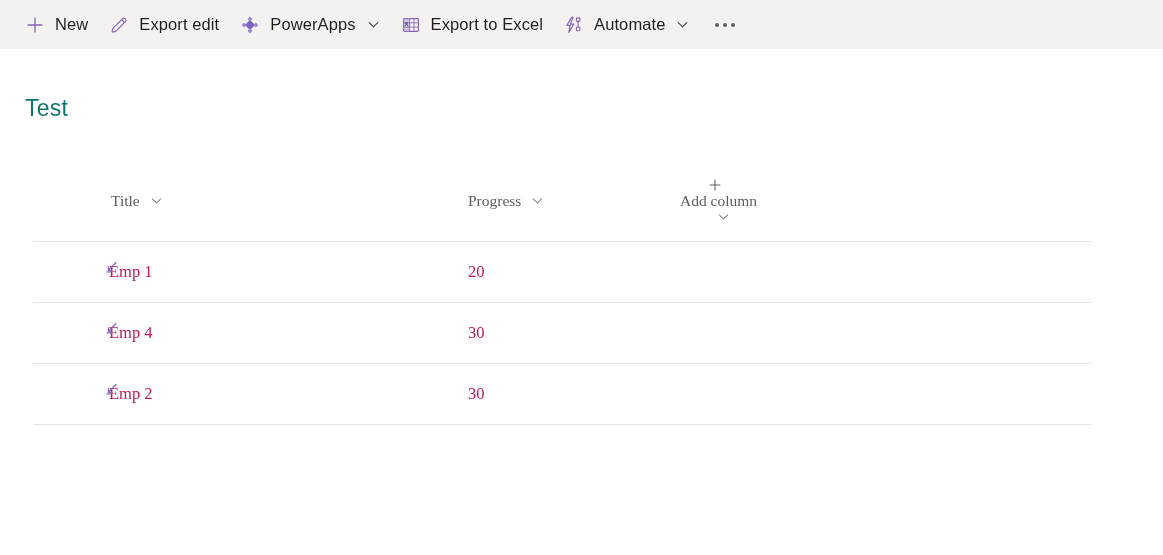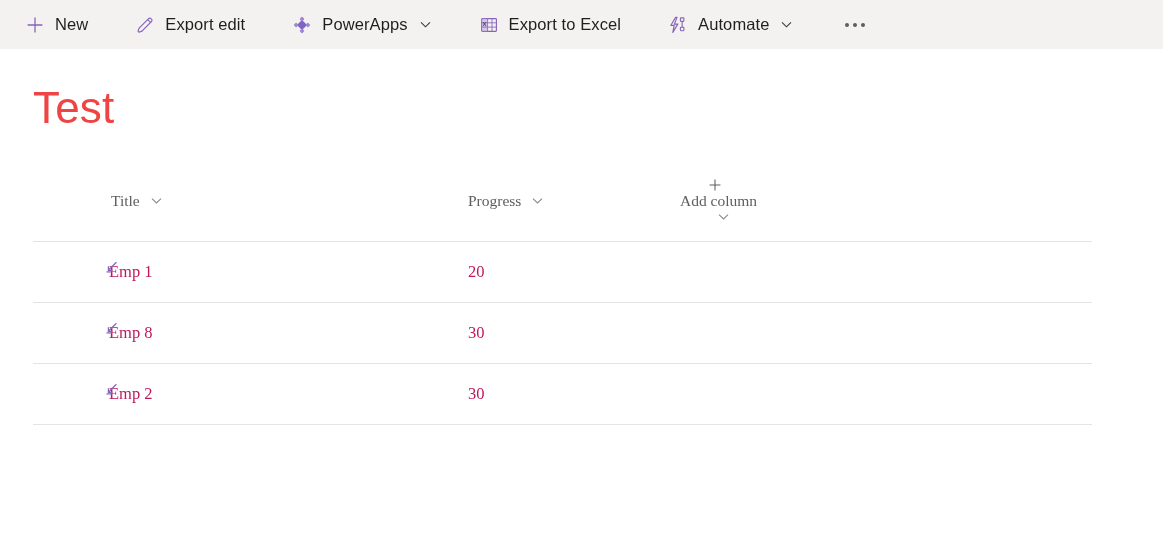--- a/index.html
+++ b/index.html
@@ -16,21 +16,20 @@
   }
 
   
   .command-bar {
     height: 49px;
     background: #f3f2f1;
     display: flex;
     align-items: center;
     padding-left: 16px;
     box-sizing: border-box;
-    gap: 26px;
   }
   .cmd-item {
     display: flex;
     align-items: center;
     height: 40px;
     padding: 0 8px;
     margin-right: 4px;
     cursor: pointer;
     border-radius: 2px;
     user-select: none;
@@ -73,24 +72,24 @@
   .dots i {
     width: 4px;
     height: 4px;
     background: #605e5c;
     border-radius: 50%;
     display: block;
   }
 
   
   .page-title {
-    font-size: 44px;
+    font-size: 23px;
     font-weight: 300;
-    color: #ef4444;
-    margin: 38px 0 0 33px;
+    color: #0f766e;
+    margin: 38px 0 0 25px;
     letter-spacing: 0.2px;
     line-height: 42px;
   }
 
   
   .list-wrap {
     margin-top: 45px;
     padding: 0 71px 0 33px;
     font-family: Liberation Serif, serif;
   }
@@ -293,21 +292,21 @@
 
       <tr class="data-row">
         <td class="title-cell">
           <span class="open-icon">
             <svg width="13" height="13" viewBox="0 0 13 13">
               <path d="M11.4 1.3L3.4 9.3" stroke="#8764b8" stroke-width="1.25" fill="none"></path>
               <path d="M1.5 10.9h5.4" stroke="#8764b8" stroke-width="1.25" fill="none"></path>
               <path d="M3.4 5.3v4h4" fill="none" stroke="#8764b8" stroke-width="1.25"></path>
             </svg>
           </span>
-          <span class="title-text">Emp 8</span>
+          <span class="title-text">Emp 4</span>
         </td>
         <td class="progress-cell">30</td>
         <td></td>
       </tr>
 
       <tr class="data-row">
         <td class="title-cell">
           <span class="open-icon">
             <svg width="13" height="13" viewBox="0 0 13 13">
               <path d="M11.4 1.3L3.4 9.3" stroke="#8764b8" stroke-width="1.25" fill="none"></path>

